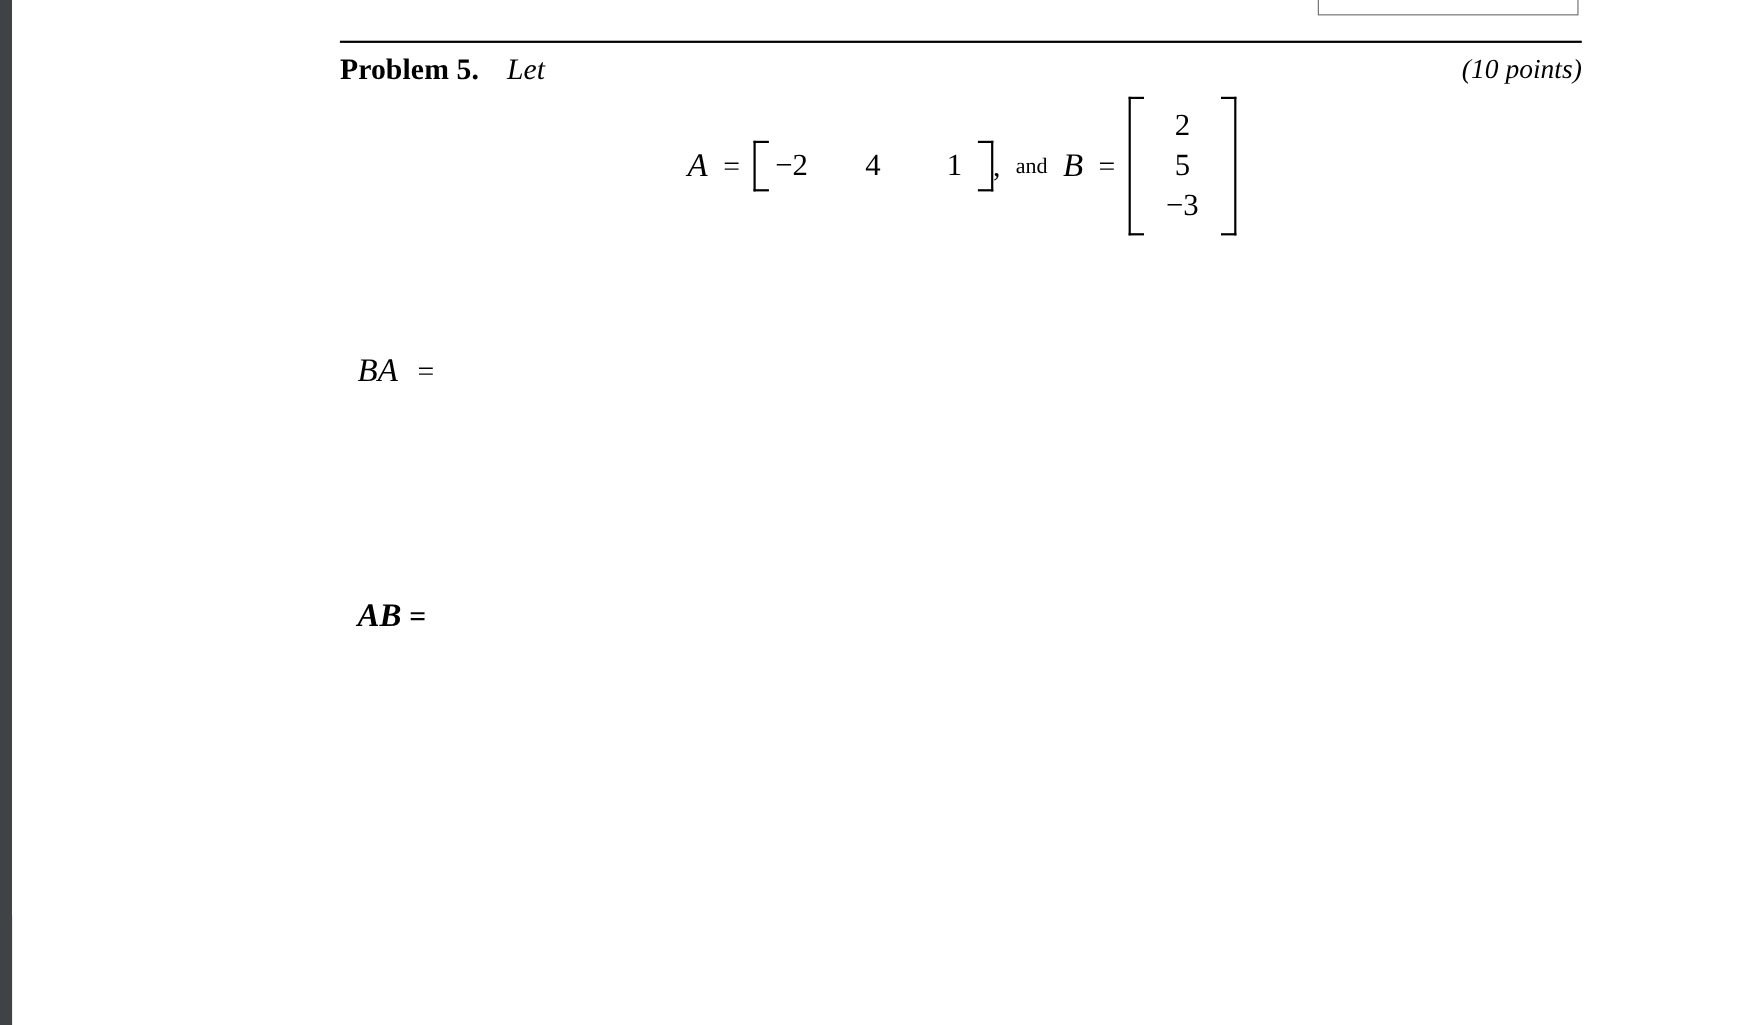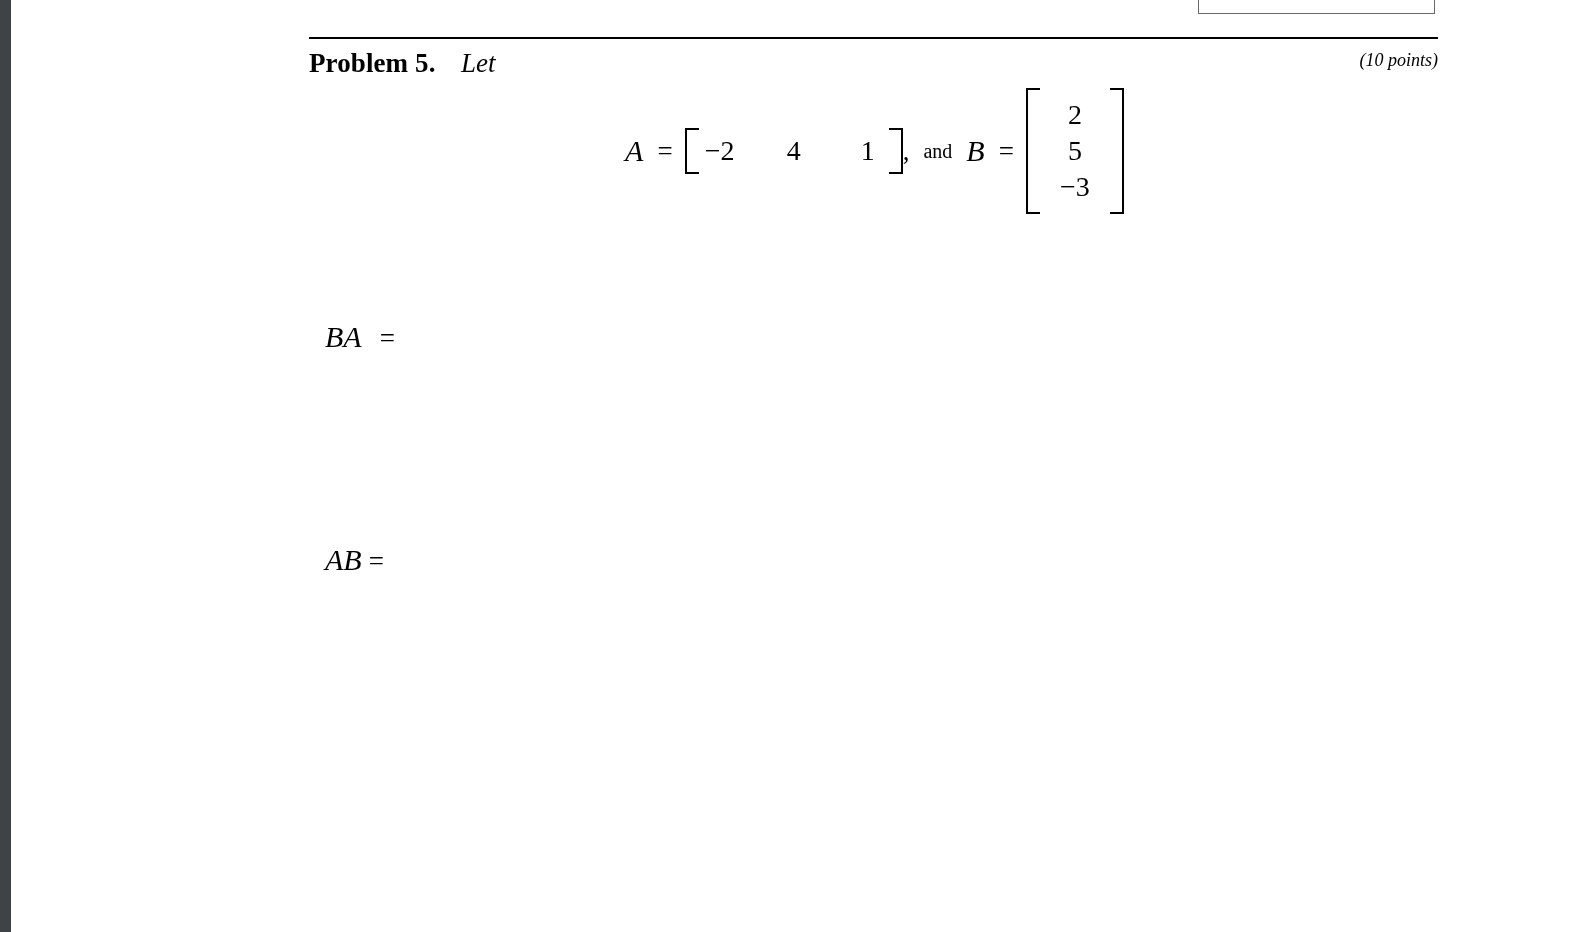--- a/index.html
+++ b/index.html
@@ -81,21 +81,21 @@
     top: 0;
     font-style: italic;
     font-size: 27px;
     white-space: nowrap;
   }
   .prob-points {
     position: absolute;
     right: 0;
     top: 2px;
     font-style: italic;
-    font-size: 18px;
+    font-size: 25px;
     white-space: nowrap;
   }
 
   
   #display-math {
     position: absolute;
     left: 298px;
     top: 96px;
     width: 1129px;
     height: 110px;
@@ -165,21 +165,21 @@
   #matrix-b .mcell { min-width: 42px; }
 
   
   .answer-line {
     position: absolute;
     left: 298px;
     white-space: nowrap;
     margin-left: 16px;
   }
   #line-ba { top: 320px; }
-  #line-ab { top: 543px; }
+  #line-ab { top: 543px; font-weight: bold; }
   .ans-var {
     font-style: italic;
     font-size: 30px;
   }
   .ans-eq-wide { padding-left: 18px; font-size: 27px; }
   .ans-eq-tight { padding-left: 7px; font-size: 27px; }
 </style>
 </head>
 <body>
 

